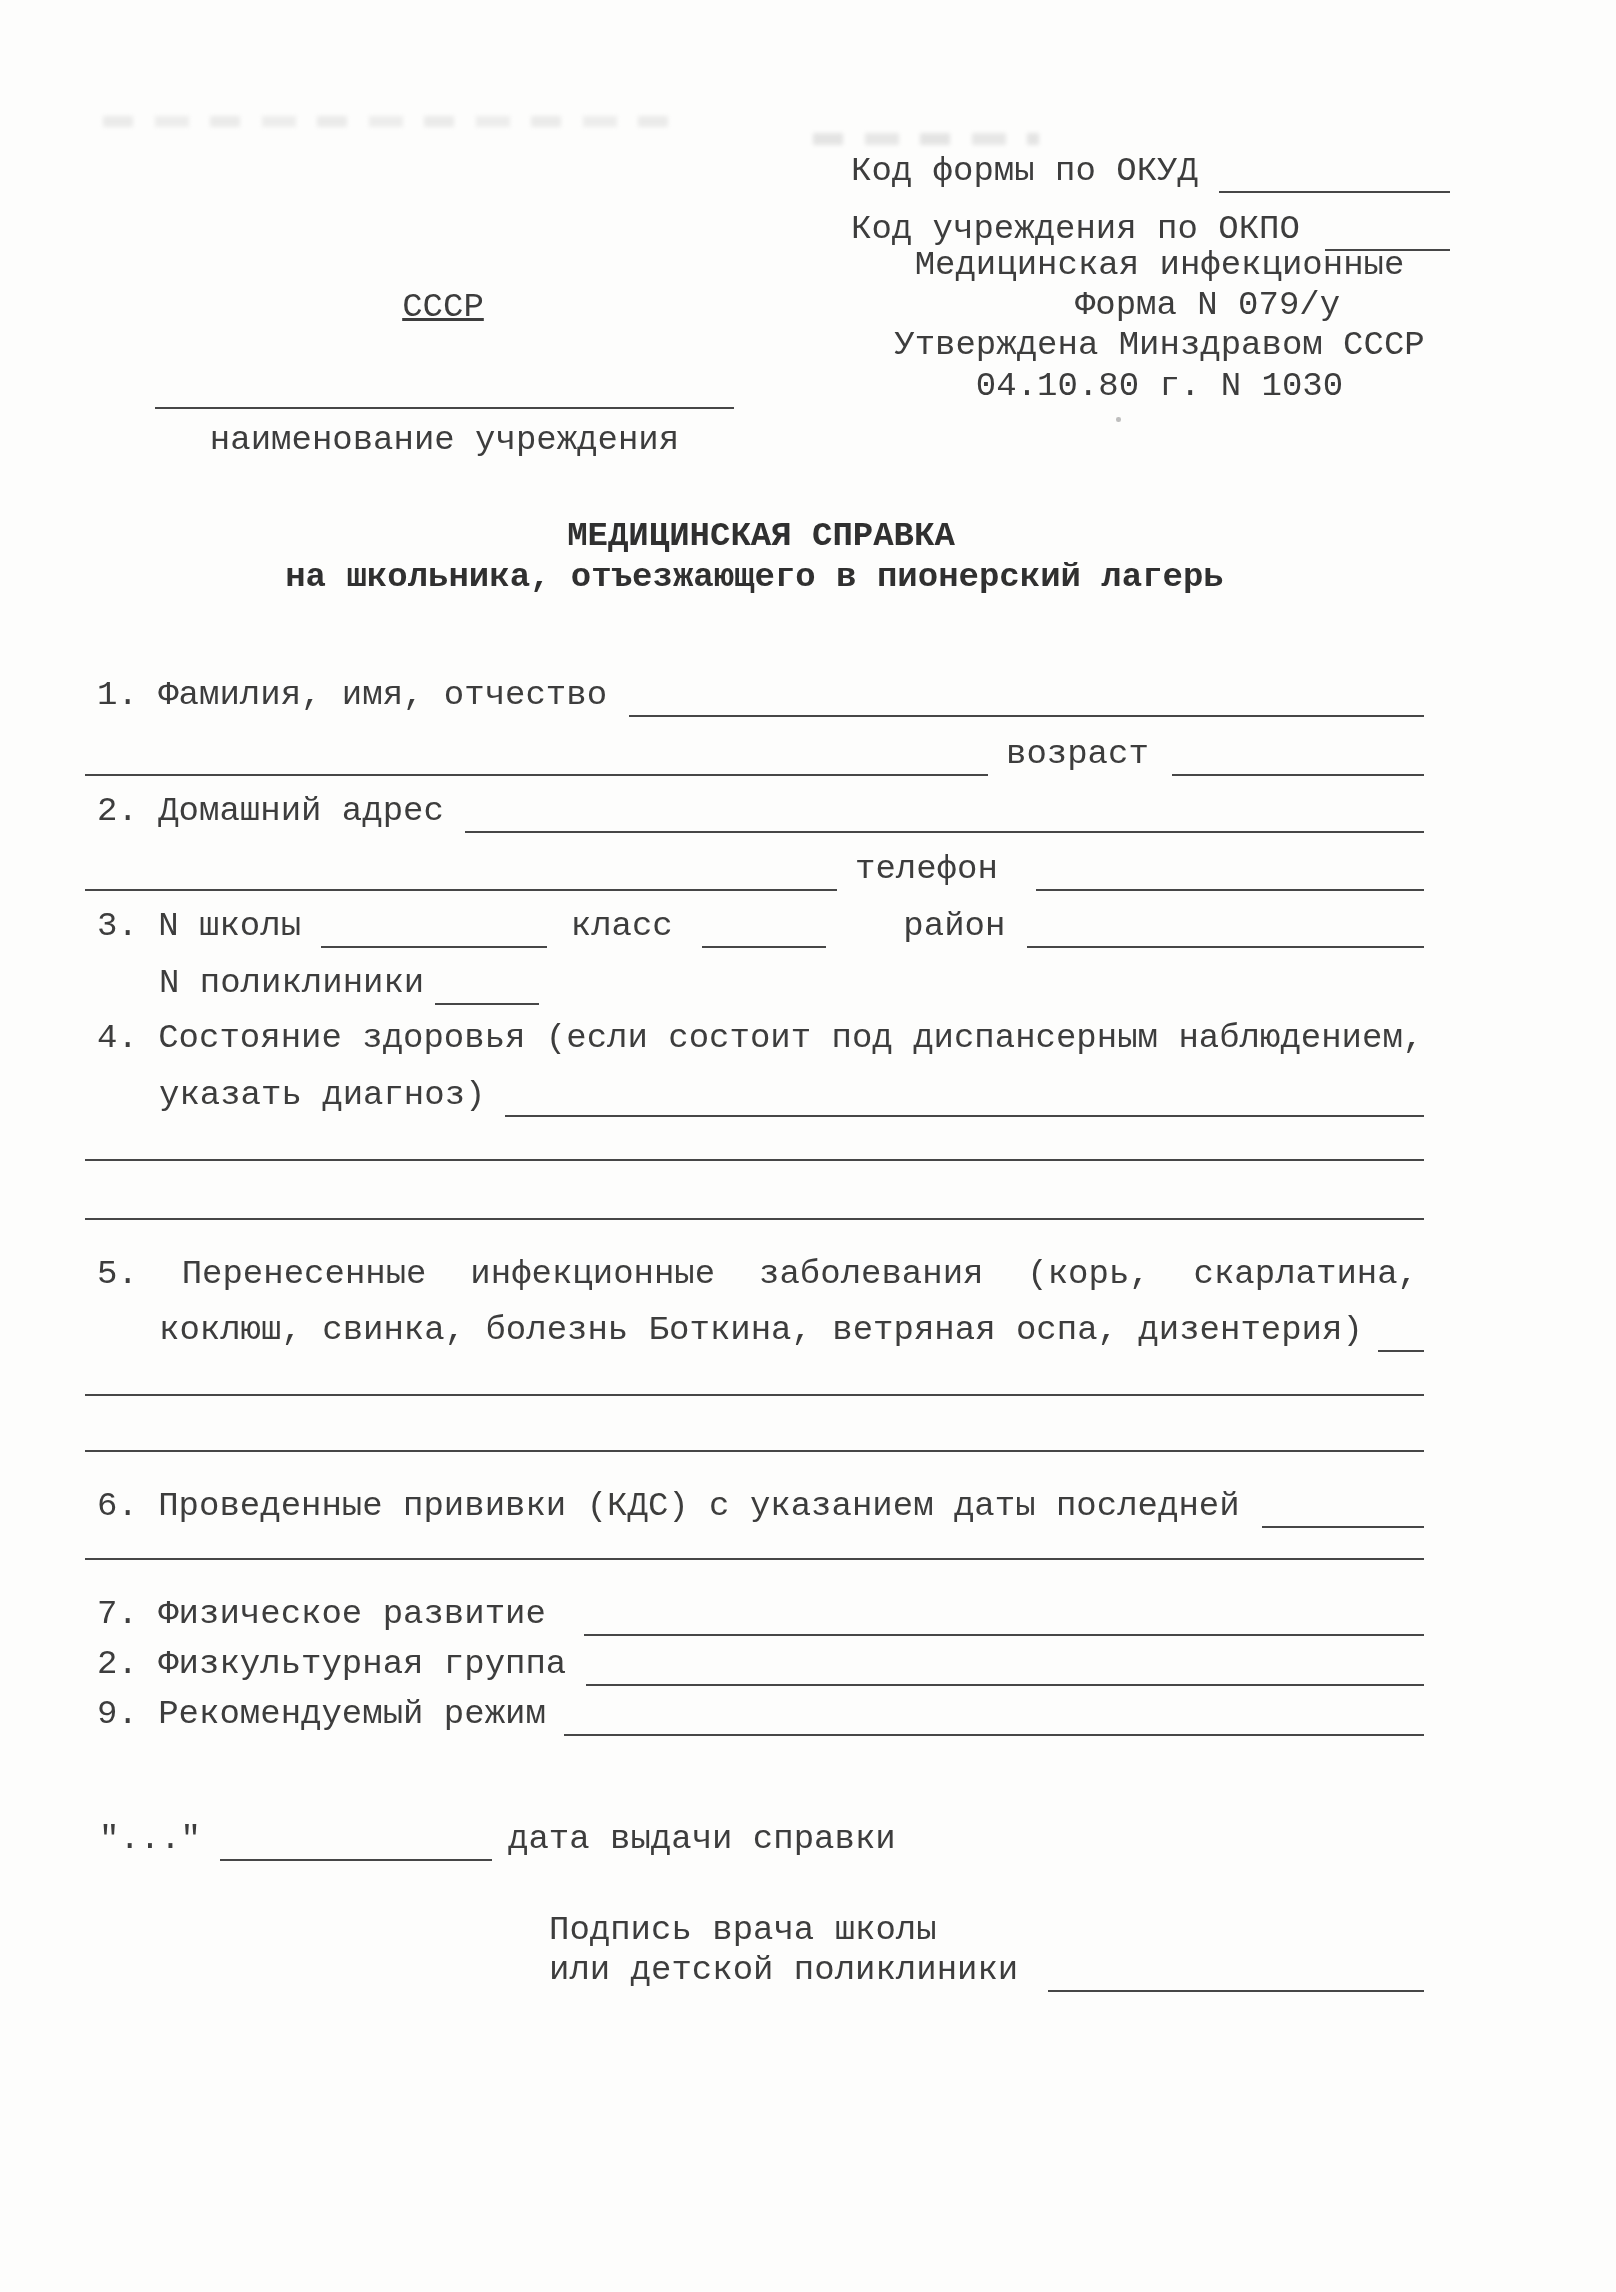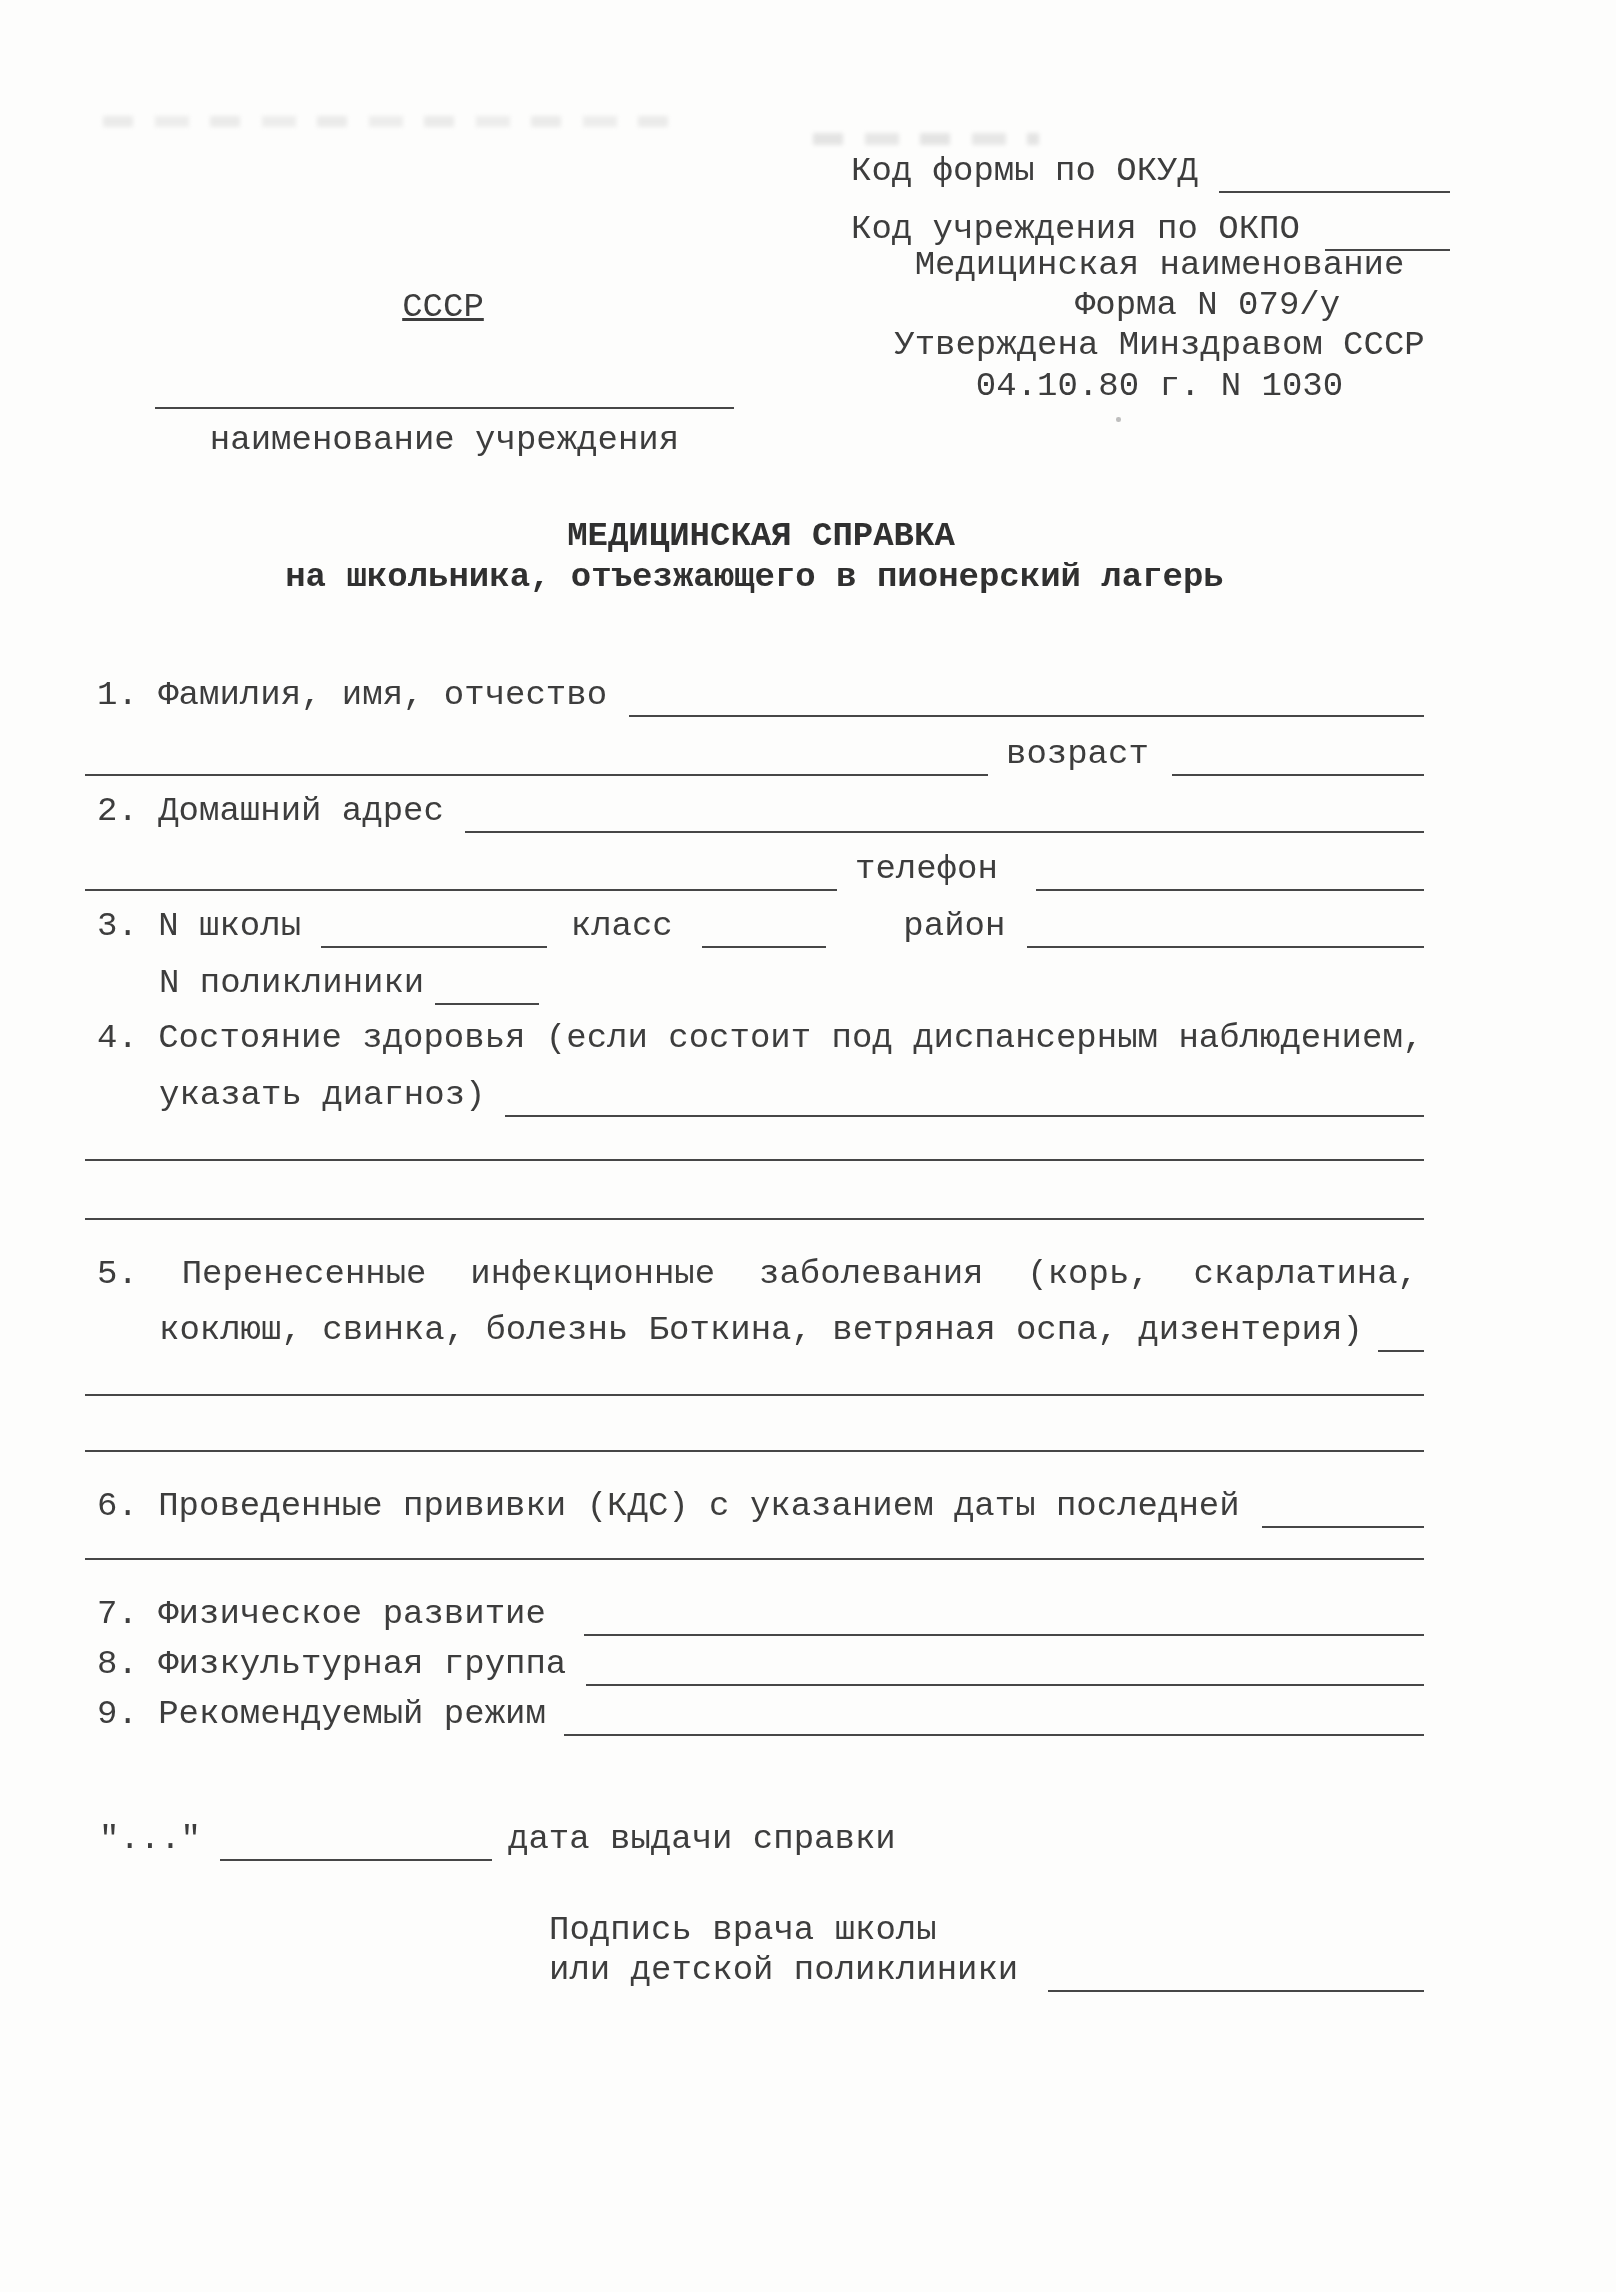--- a/index.html
+++ b/index.html
@@ -86,21 +86,21 @@
   <div class="row" style="left:851px; top:208px; right:166px;">
     <span class="txt">Код учреждения по ОКПО</span>
     <span class="bl" style="flex:0 0 125px; margin-left:25px;"></span>
   </div>
 
   <div class="row center" style="left:85px; top:286px; width:716px;text-decoration:underline;">
     <span class="txt">СССР</span>
   </div>
 
   <div class="row center" style="left:882px; top:244px; width:555px;">
-    <span class="txt">Медицинская наименование</span>
+    <span class="txt">Медицинская инфекционные</span>
   </div>
   <div class="row center" style="left:930px; top:284px; width:555px;">
     <span class="txt">Форма N 079/у</span>
   </div>
   <div class="row center" style="left:882px; top:324px; width:555px;">
     <span class="txt">Утверждена Минздравом СССР</span>
   </div>
   <div class="row center" style="left:882px; top:365px; width:555px;">
     <span class="txt">04.10.80 г. N 1030</span>
   </div>
@@ -174,21 +174,21 @@
     <span class="txt">6. Проведенные прививки (КДС) с указанием даты последней</span>
     <span class="bl fill" style="margin-left:22.4px;"></span>
   </div>
   <div class="rule" style="left:85px; top:1558px; width:1339px;"></div>
 
   <div class="row" style="left:97px; top:1593px; right:193px;gap:20px;">
     <span class="txt">7. Физическое развитие</span>
     <span class="bl fill" style="margin-left:18px;"></span>
   </div>
   <div class="row" style="left:97px; top:1643px; right:193px;">
-    <span class="txt">8. Физкультурная группа</span>
+    <span class="txt">2. Физкультурная группа</span>
     <span class="bl fill" style="margin-left:19.7px;"></span>
   </div>
   <div class="row" style="left:97px; top:1693px; right:193px;">
     <span class="txt">9. Рекомендуемый режим</span>
     <span class="bl fill" style="margin-left:18px;"></span>
   </div>
 
   <div class="row" style="left:99px; top:1818px; right:193px;">
     <span class="txt">"..."</span>
     <span class="bl" style="flex:0 0 272px; margin-left:19px;"></span>

